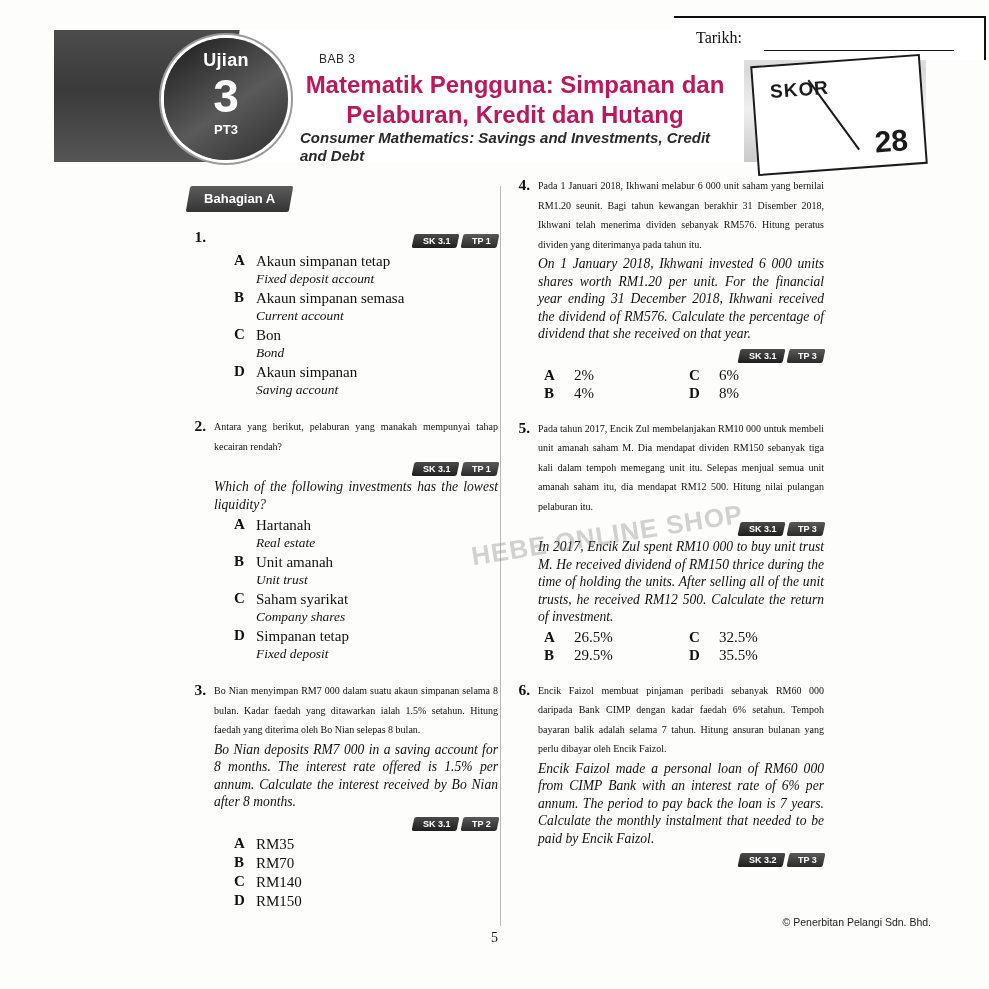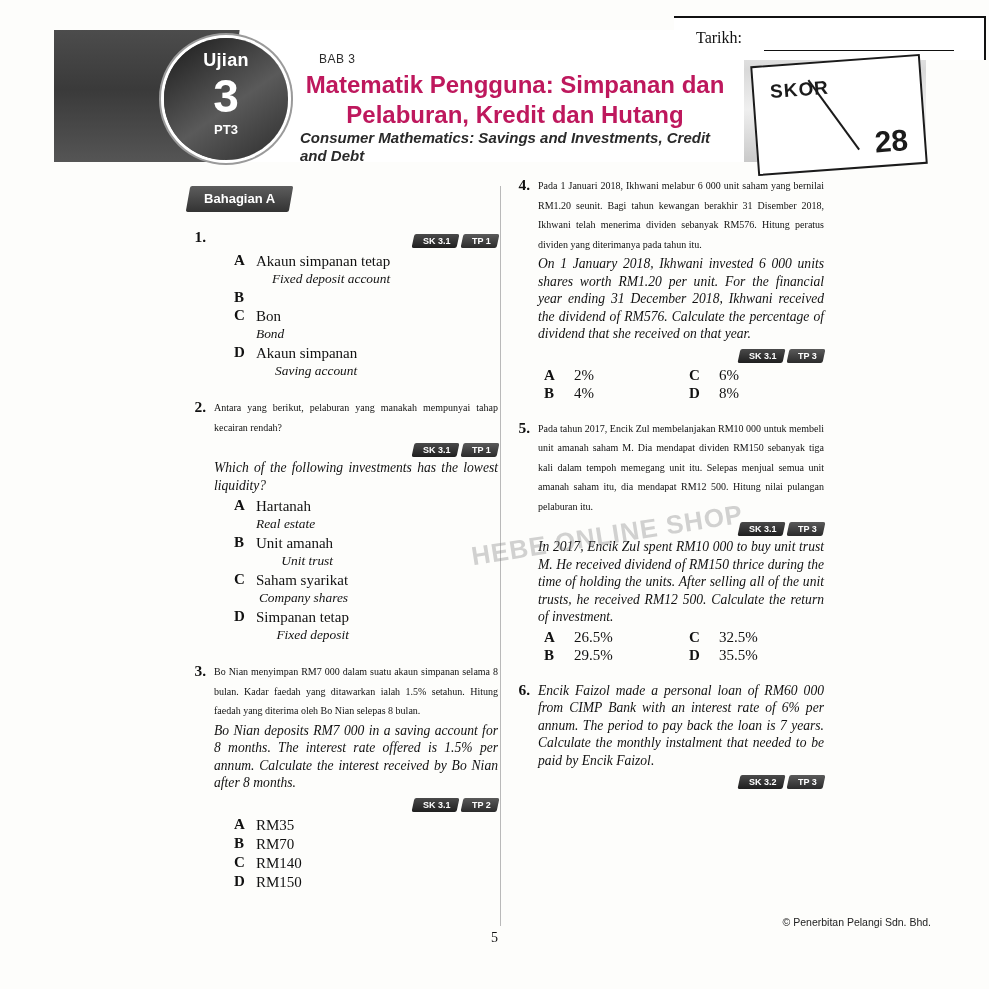--- a/index.html
+++ b/index.html
@@ -115,21 +115,21 @@
     text-align: justify; text-justify: inter-word;
   }
   .q-en {
     font-family:"Liberation Serif",serif; font-style: italic; font-size: 13.6px; line-height: 17.5px;
     text-align: justify; text-justify: inter-word; margin-top: 1px;
   }
   .opts { margin-top: 3px; margin-left: 20px; }
   .opt { display: flex; margin-bottom: 1px; }
   .opt-l { width: 22px; flex:0 0 22px; font-weight:700; font-size: 15px; font-family:"Liberation Serif",serif;}
   .opt-t { font-size: 15px; font-family:"Liberation Serif",serif; line-height: 18px;}
-  .opt-t i { display:block; font-size: 13.4px; font-style: italic; text-align: right; }
+  .opt-t i { display:block; font-size: 13.4px; font-style: italic; }
   .opts2col { margin-top: 3px; margin-left: 6px; display: grid; grid-template-columns: 1fr 1fr; column-gap: 10px; row-gap: 1px;}
   .o2 { display:flex; }
   .o2 .l { width: 30px; flex:0 0 30px; font-weight:700; font-size: 15px;}
   .o2 .t { font-size: 15px; }
 
   
   .tags { display: inline-flex; gap: 5px; vertical-align: middle; margin-left: 6px; }
   .tag {
     display:inline-block; position: relative;
     background: linear-gradient(180deg,#4a4a4a,#1f1f1f);
@@ -216,20 +216,21 @@
               <span class="tag tp"><span>TP 1</span></span>
             </span>
           </div>
           <div class="opts">
             <div class="opt">
               <div class="opt-l">A</div>
               <div class="opt-t"><span>Akaun simpanan tetap</span><i>Fixed deposit account</i></div>
             </div>
             <div class="opt">
               <div class="opt-l">B</div>
+              <div class="opt-t"><span>Akaun simpanan semasa</span><i>Current account</i></div>
             </div>
             <div class="opt">
               <div class="opt-l">C</div>
               <div class="opt-t"><span>Bon</span><i>Bond</i></div>
             </div>
             <div class="opt">
               <div class="opt-l">D</div>
               <div class="opt-t"><span>Akaun simpanan</span><i>Saving account</i></div>
             </div>
           </div>
@@ -374,20 +375,21 @@
             </div>
           </div>
         </div>
       </div>
     </div>
 
     <div class="q">
       <div class="q-head">
         <div class="q-num">6.</div>
         <div class="q-body">
+          <div class="q-my">Encik Faizol membuat pinjaman peribadi sebanyak RM60 000 daripada Bank CIMP dengan kadar faedah 6% setahun. Tempoh bayaran balik adalah selama 7 tahun. Hitung ansuran bulanan yang perlu dibayar oleh Encik Faizol.</div>
           <div class="q-en">Encik Faizol made a personal loan of RM60 000 from CIMP Bank with an interest rate of 6% per annum. The period to pay back the loan is 7 years. Calculate the monthly instalment that needed to be paid by Encik Faizol.</div>
           <div class="tagrow">
             <span class="tags">
               <span class="tag"><span>SK 3.2</span></span>
               <span class="tag tp"><span>TP 3</span></span>
             </span>
           </div>
         </div>
       </div>
     </div>

